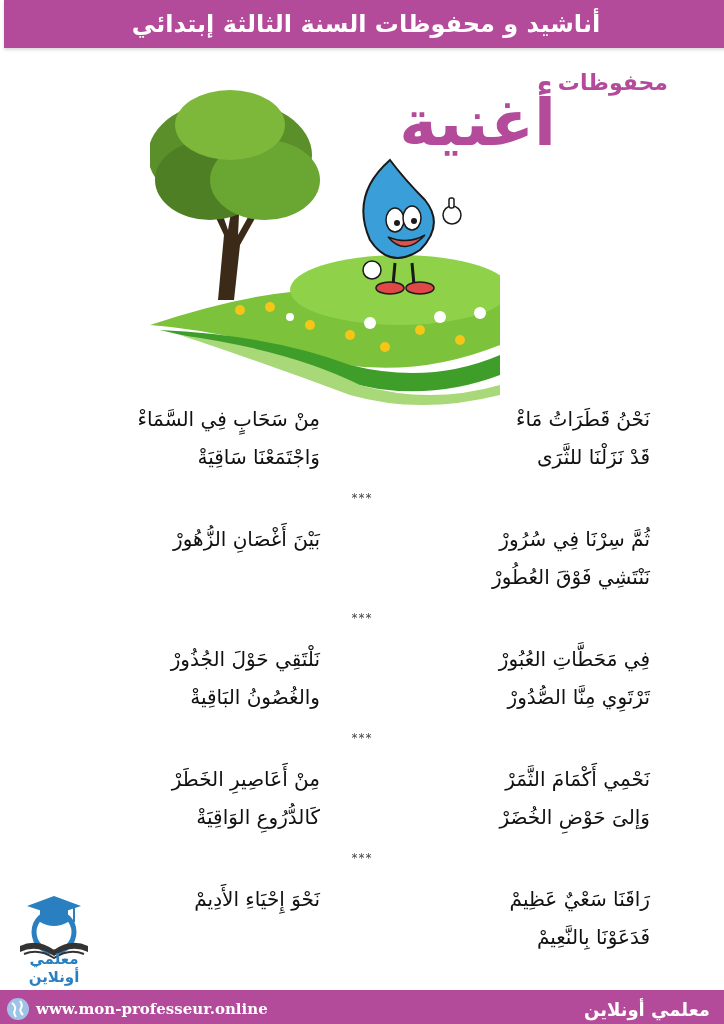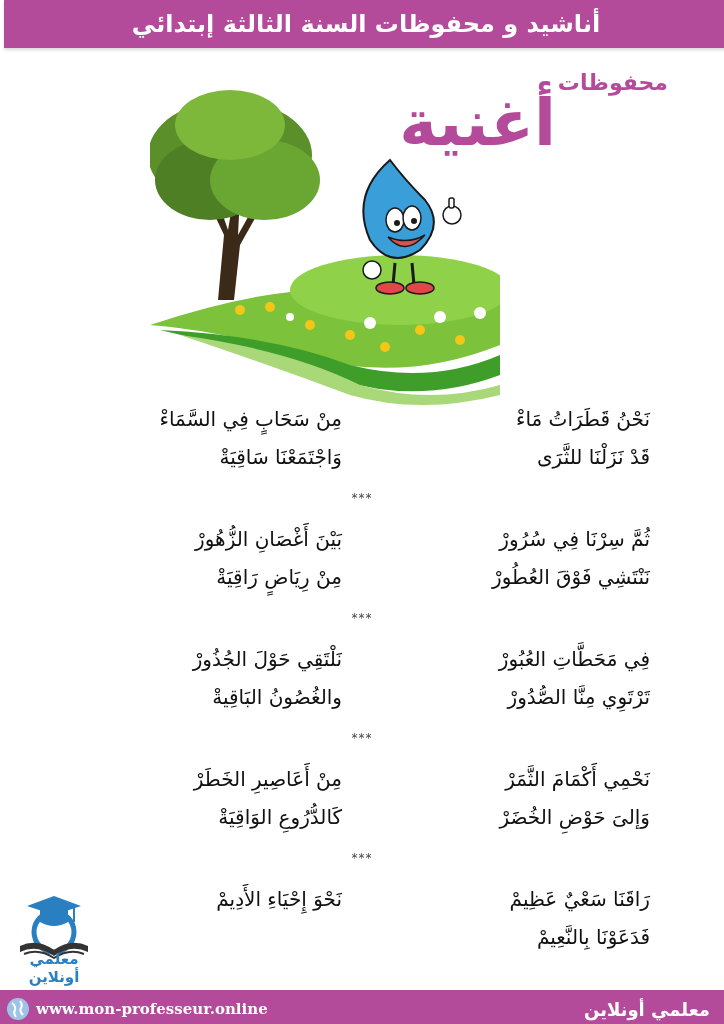--- a/index.html
+++ b/index.html
@@ -35,21 +35,21 @@
   }
   .stanza { position: relative; width: 724px; }
   .line {
     position: relative; height: 38px; width: 724px;
   }
   .hemi {
     position: absolute; top: 0; font-size: 20px; direction: rtl; white-space: nowrap;
     font-family: "DejaVu Sans", sans-serif; line-height: 38px;
   }
   .hemi.right { right: 74px; text-align: right; }
-  .hemi.left { right: 382px; text-align: center; }
+  .hemi.left { right: 404px; text-align: center; }
   .sep {
     height: 44px; line-height: 44px; text-align: center; font-size: 12px; color: #444;
     letter-spacing: 1px;
   }
 
   .logo {
     position: absolute; left: 2px; top: 888px; width: 104px; height: 100px;
   }
   .logo .logo-text {
     position: absolute; left: 0; bottom: 2px; width: 104px; text-align: center;
@@ -139,21 +139,20 @@
   </div>
   <div class="sep">***</div>
 
   <div class="stanza">
     <div class="line">
       <span class="hemi right">ثُمَّ سِرْنَا فِي سُرُورْ</span>
       <span class="hemi left">بَيْنَ أَغْصَانِ الزُّهُورْ</span>
     </div>
     <div class="line">
       <span class="hemi right">نَنْتَشِي فَوْقَ العُطُورْ</span>
-      <span class="hemi left">مِنْ رِيَاضٍ رَاقِيَةْ</span>
     </div>
   </div>
   <div class="sep">***</div>
 
   <div class="stanza">
     <div class="line">
       <span class="hemi right">فِي مَحَطَّاتِ العُبُورْ</span>
       <span class="hemi left">نَلْتَقِي حَوْلَ الجُذُورْ</span>
     </div>
     <div class="line">

